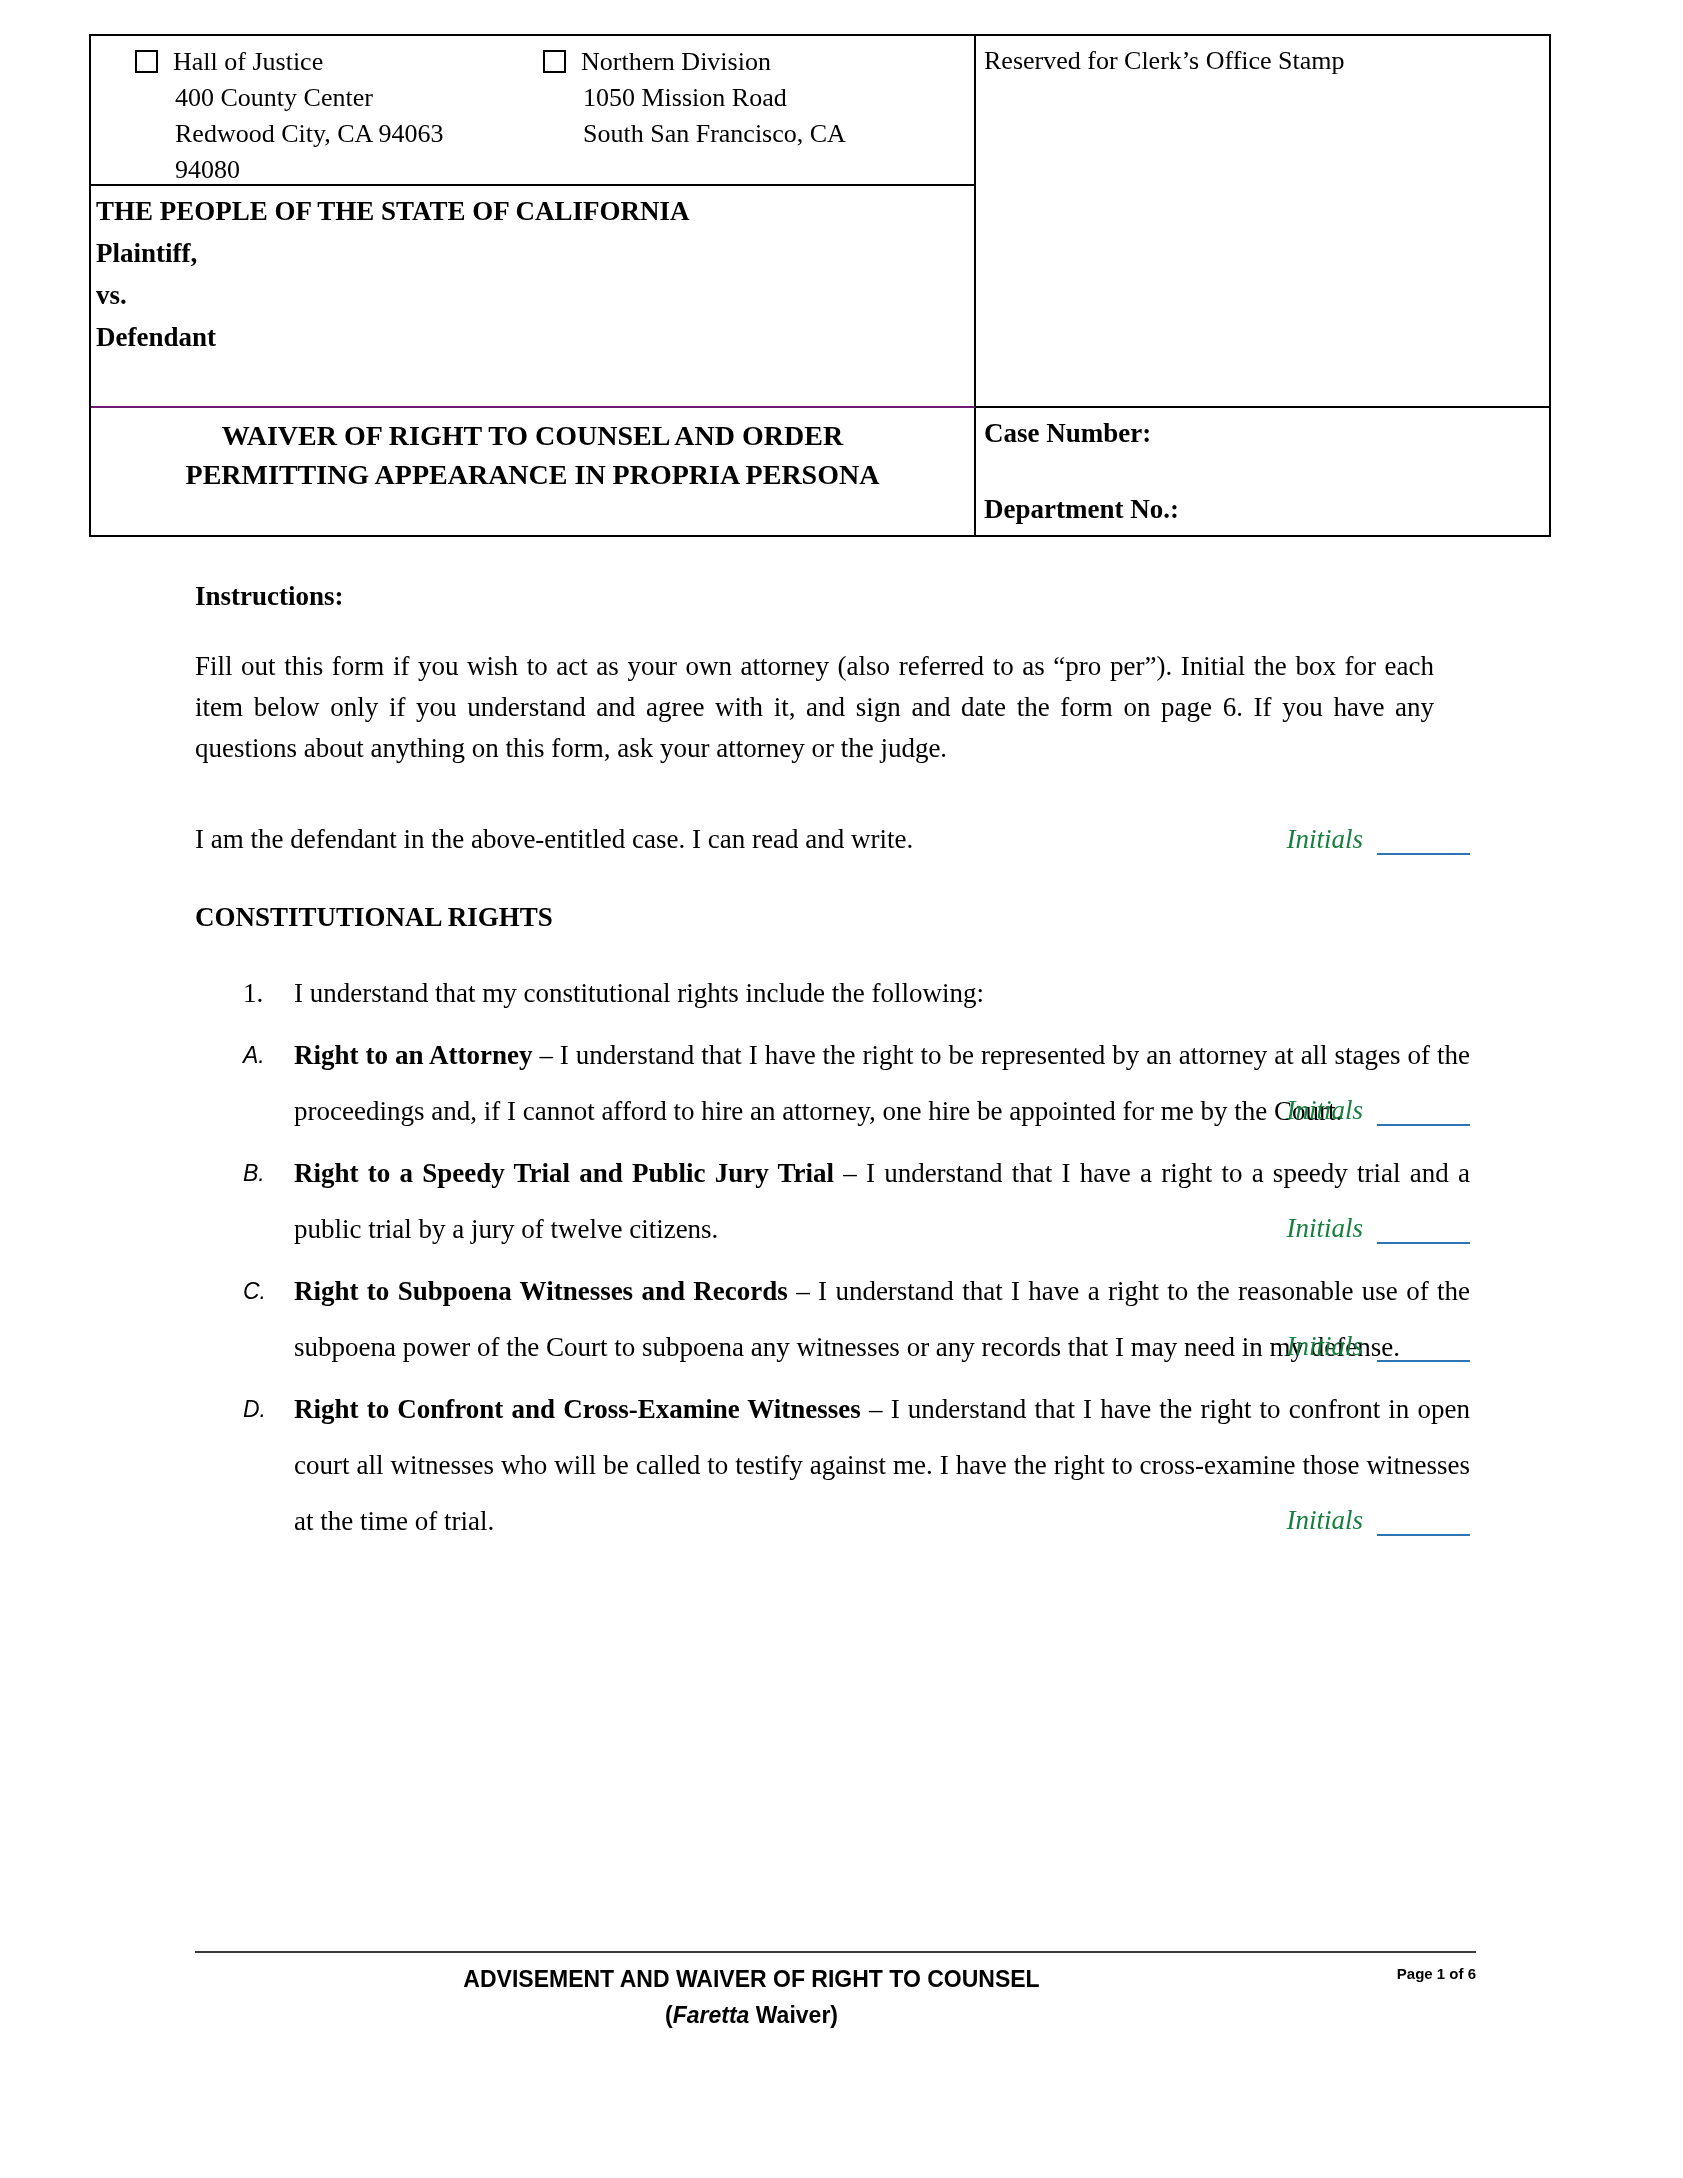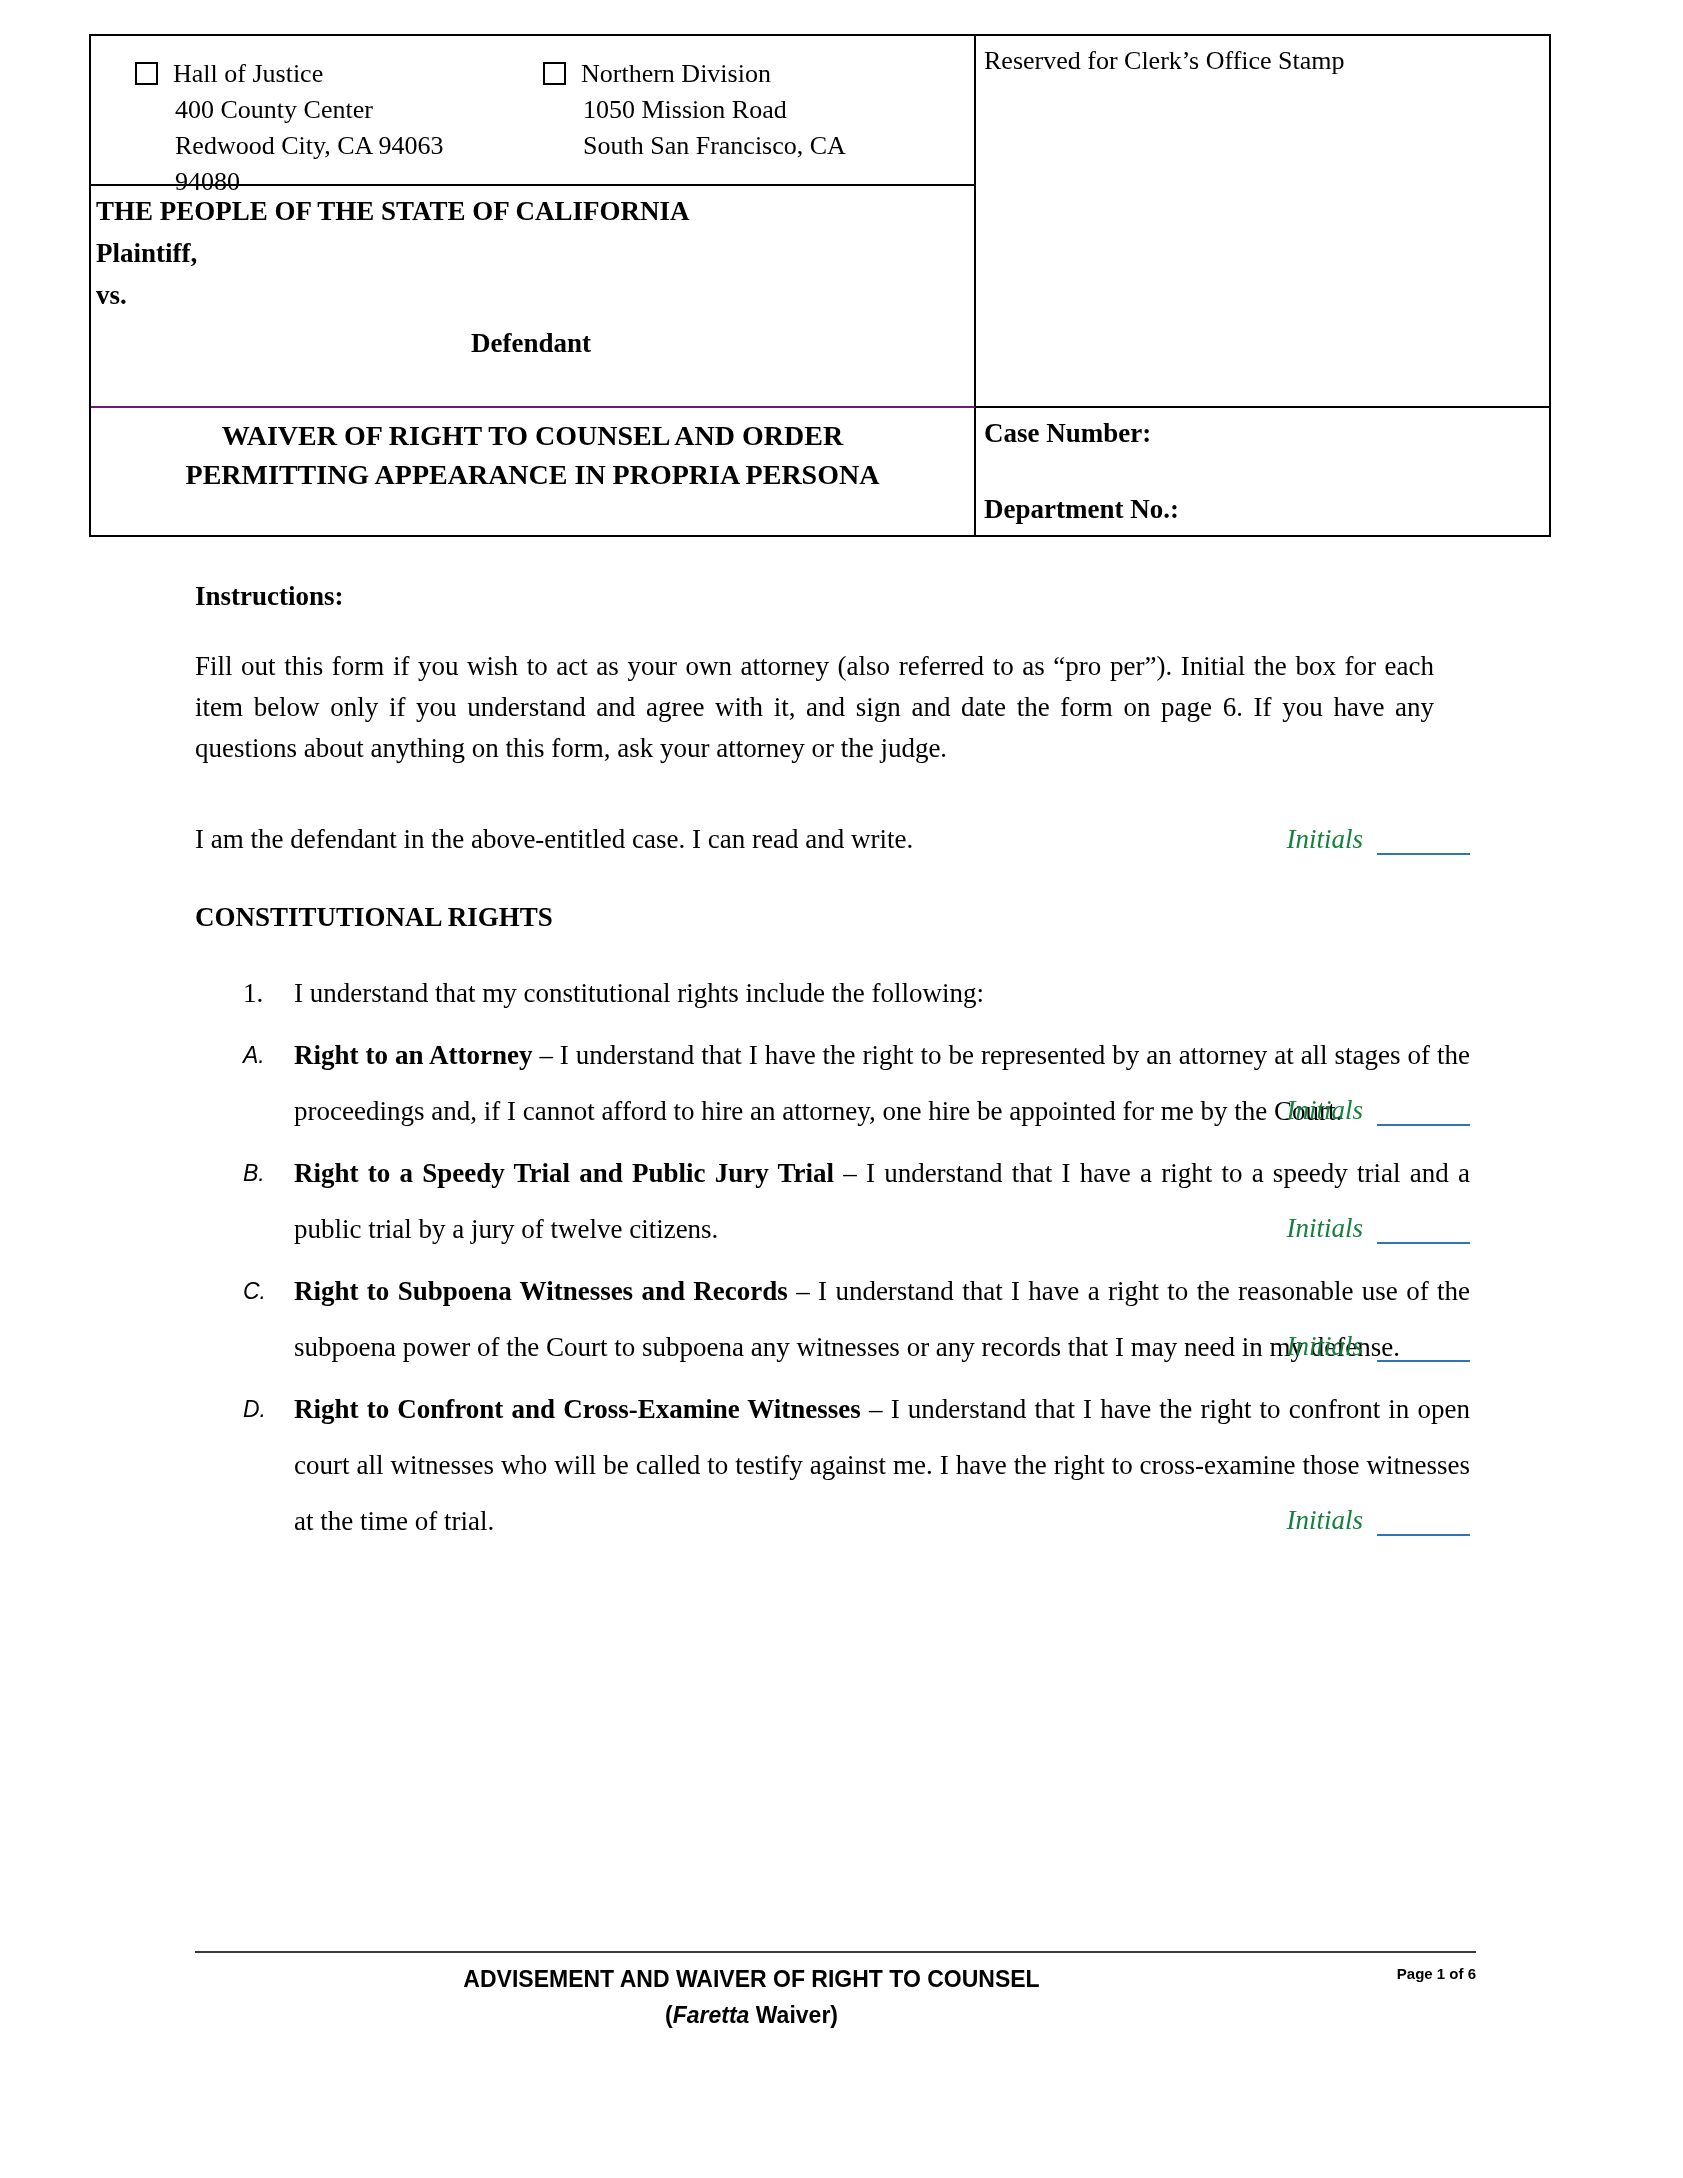--- a/index.html
+++ b/index.html
@@ -22,40 +22,40 @@
     margin:34px 0 0 89px; width:1462px;
     display:grid;
     grid-template-columns:885px 1fr;
     grid-template-rows:150px 222px 127px;
     border:2.5px solid #000;
     font-size:26px;
   }
   .cell-locations {
     grid-column:1; grid-row:1;
     border-right:2px solid #000; border-bottom:2px solid #000;
-    display:flex; padding:20px 0 0 44px; line-height:36px;
+    display:flex; padding:8px 0 0 44px; line-height:36px;
   }
   .cb-group-a { width:408px; }
   .checkbox {
     display:inline-block; width:23px; height:23px;
     border:2.5px solid #000; margin-right:15px; vertical-align:-3px;
     background:#fff;
   }
   .addr { margin-left:40px; }
   .cell-stamp {
     grid-column:2; grid-row:1 / span 2;
     border-bottom:2px solid #000;
     padding:8px 8px 0 8px; line-height:34px;
   }
   .cell-parties {
     grid-column:1; grid-row:2;
     border-right:2px solid #000; border-bottom:2px solid #701a75;
     padding:4px 8px 0 5px; font-weight:bold; font-size:27px; line-height:42px;
   }
-  .parties-def { margin-top:6px;text-align:center; }
+  .parties-def { margin-top:0; }
   .cell-formtitle {
     grid-column:1; grid-row:3;
     border-right:2px solid #000;
     text-align:center; font-weight:bold; font-size:28px; line-height:39px;
     padding-top:8px;
   }
   .cell-case {
     grid-column:2; grid-row:3;
     font-weight:bold; font-size:27px; padding:8px 8px 0 8px; line-height:34px;
   }

